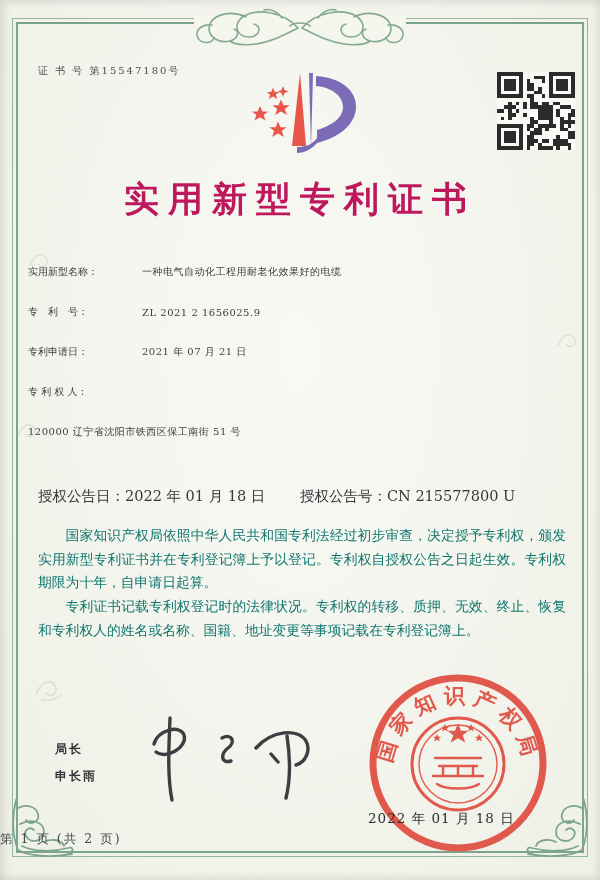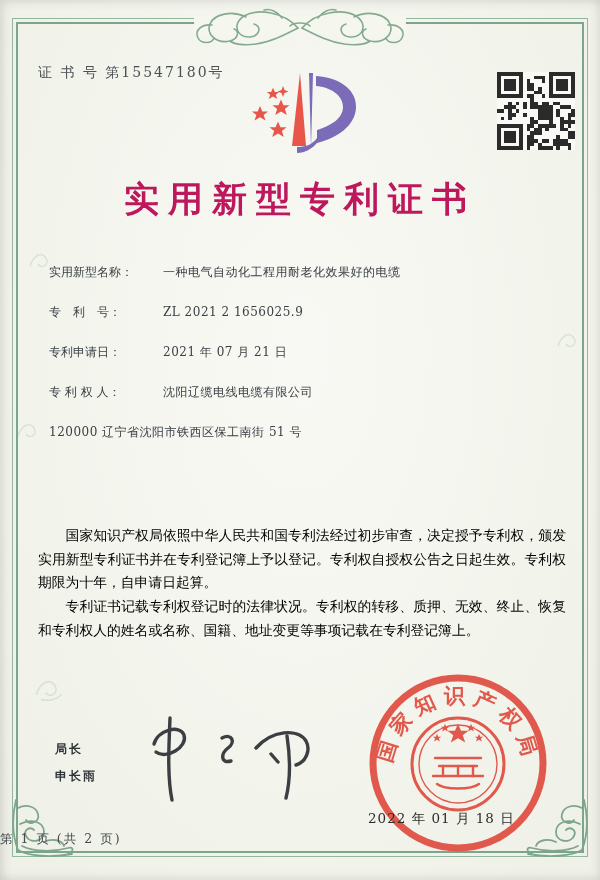--- a/index.html
+++ b/index.html
@@ -5,33 +5,33 @@
   html,body{margin:0;padding:0;background:#ffffff;}
   .page{position:relative;width:600px;height:880px;background:#f5f6ee;overflow:hidden;
         font-family:"DejaVu Serif","Liberation Serif",serif;color:#33383c;
         box-shadow:inset 4px 3px 10px rgba(0,0,0,.10), inset -3px -3px 8px rgba(0,0,0,.08);}
   .texture{position:absolute;inset:0;background:
      radial-gradient(ellipse at 50% 40%, rgba(255,255,255,.35), rgba(190,200,180,.10) 90%);pointer-events:none;}
   
   .frame-outer{position:absolute;left:12px;right:12px;top:18px;bottom:23px;border:1px solid #94b69e;}
   .frame-inner{position:absolute;left:16px;right:16px;top:22px;bottom:27px;border:2px solid #7da58c;}
   .ornament{position:absolute;pointer-events:none;}
-  .cert-no{position:absolute;left:38px;top:64px;font-size:14px;letter-spacing:2px;color:#4a5054;}
+  .cert-no{position:absolute;left:38px;top:64px;font-size:10px;letter-spacing:2px;color:#4a5054;}
   .logo{position:absolute;left:233px;top:56px;}
   .qr{position:absolute;left:497px;top:72px;width:78px;height:78px;}
   .title{position:absolute;left:0;top:176px;width:100%;text-align:center;font-size:35px;
          font-weight:600;letter-spacing:9px;color:#be185d;}
-  .fields{position:absolute;left:49px;top:252px;width:532px;font-size:12px;}
+  .fields{position:absolute;left:28px;top:252px;width:532px;font-size:10px;}
   .row{display:flex;height:40px;align-items:center;}
   .row .lbl{width:114px;flex:0 0 114px;color:#3a4045;}
   .row .val{color:#3a4045;letter-spacing:.5px;}
   .grant-row{position:absolute;left:38px;top:487px;width:532px;font-size:14.5px;height:24px;}
   .grant-no{position:absolute;left:262px;top:0;}
   .paras{position:absolute;left:38px;top:524px;width:528px;font-size:13.8px;line-height:1.72;
-         text-align:justify;color:#000000;}
+         text-align:justify;color:#0f766e;}
   .paras p{margin:0;text-indent:2em;}
   .signer{position:absolute;left:55px;top:736px;font-size:12px;line-height:27px;
           color:#2f3438;font-weight:600;letter-spacing:2px;}
   .signature{position:absolute;left:138px;top:708px;}
   .seal{position:absolute;left:365px;top:672px;}
   .seal-date{position:absolute;left:368px;top:810px;width:170px;font-size:13.5px;
              color:#2d2d2d;letter-spacing:1px;}
   .footer{position:absolute;left:0;top:831px;width:100%;text-align:left;font-size:12.5px;
           letter-spacing:2px;color:#43494d;}
   .squiggle{position:absolute;opacity:.22;pointer-events:none;}
@@ -136,27 +136,32 @@
     <div class="row">
       <span class="lbl">专　利　号：</span>
       <span class="val">ZL 2021 2 1656025.9</span>
     </div>
     <div class="row">
       <span class="lbl">专利申请日：</span>
       <span class="val">2021 年 07 月 21 日</span>
     </div>
     <div class="row">
       <span class="lbl">专 利 权 人：</span>
-      <span class="val">沈阳辽缆电线电缆有限公司</span>
     </div>
     <div class="row">
       <span class="val">120000  辽宁省沈阳市铁西区保工南街 51 号</span>
     </div>
   </div>
 
+  <div class="grant-row">
+    <span>授权公告日：</span><span>2022 年 01 月 18 日</span>
+    <span class="grant-no">
+      <span>授权公告号：</span><span>CN 215577800 U</span>
+    </span>
+  </div>
 
   <div class="paras">
     <p>国家知识产权局依照中华人民共和国专利法经过初步审查，决定授予专利权，颁发实用新型专利证书并在专利登记簿上予以登记。专利权自授权公告之日起生效。专利权期限为十年，自申请日起算。</p>
     <p>专利证书记载专利权登记时的法律状况。专利权的转移、质押、无效、终止、恢复和专利权人的姓名或名称、国籍、地址变更等事项记载在专利登记簿上。</p>
   </div>
 
   <div class="signer">
     <div>局长</div>
     <div>申长雨</div>
   </div>

